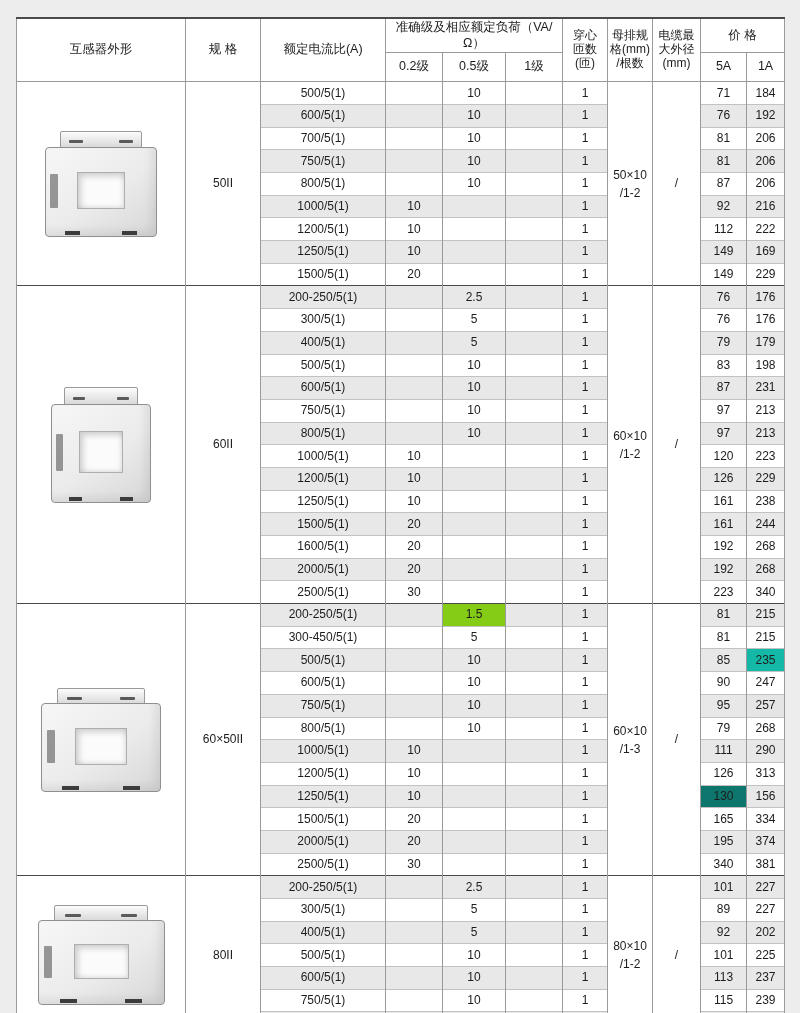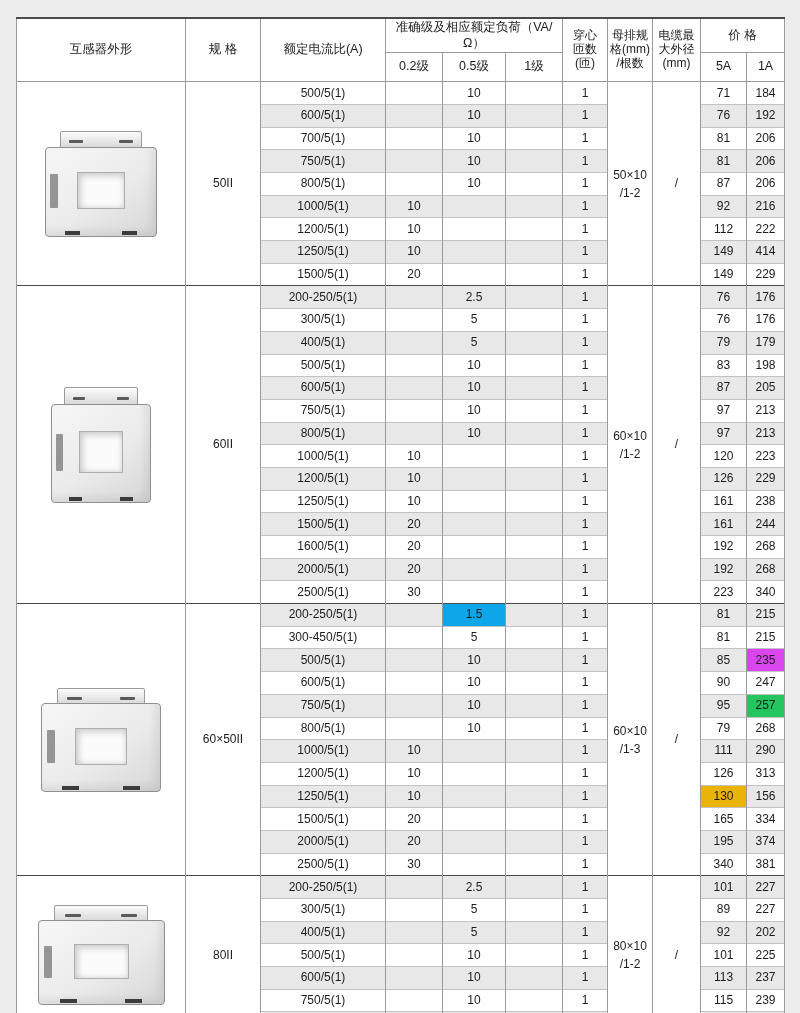--- a/index.html
+++ b/index.html
@@ -208,21 +208,21 @@
           <td>112</td>
           <td>222</td>
         </tr>
         <tr>
           <td style="background: rgb(232, 232, 232);">1250/5(1)</td>
           <td style="background: rgb(232, 232, 232);">10</td>
           <td style="background: rgb(232, 232, 232);"></td>
           <td style="background: rgb(232, 232, 232);"></td>
           <td style="background: rgb(232, 232, 232);">1</td>
           <td style="background: rgb(232, 232, 232);">149</td>
-          <td style="background: rgb(232, 232, 232);">414</td>
+          <td style="background: rgb(232, 232, 232);">169</td>
         </tr>
         <tr>
           <td>1500/5(1)</td>
           <td>20</td>
           <td></td>
           <td></td>
           <td>1</td>
           <td>149</td>
           <td>229</td>
         </tr>
@@ -280,21 +280,21 @@
           <td>83</td>
           <td>198</td>
         </tr>
         <tr>
           <td style="background: rgb(232, 232, 232);">600/5(1)</td>
           <td style="background: rgb(232, 232, 232);"></td>
           <td style="background: rgb(232, 232, 232);">10</td>
           <td style="background: rgb(232, 232, 232);"></td>
           <td style="background: rgb(232, 232, 232);">1</td>
           <td style="background: rgb(232, 232, 232);">87</td>
-          <td style="background: rgb(232, 232, 232);">205</td>
+          <td style="background: rgb(232, 232, 232);">231</td>
         </tr>
         <tr>
           <td>750/5(1)</td>
           <td></td>
           <td>10</td>
           <td></td>
           <td>1</td>
           <td>97</td>
           <td>213</td>
         </tr>
@@ -381,21 +381,21 @@
                 <div class="ct-label"></div>
                 <div class="ct-win"></div>
                 <div class="ct-foot f1"></div>
                 <div class="ct-foot f2"></div>
               </div>
             </div>
           </td>
           <td rowspan="12" class="merged">60×50II</td>
           <td style="background: rgb(232, 232, 232);">200-250/5(1)</td>
           <td style="background: rgb(232, 232, 232);"></td>
-          <td style="background: #0ea5e9;">1.5</td>
+          <td style="background: #84cc16;">1.5</td>
           <td style="background: rgb(232, 232, 232);"></td>
           <td style="background: rgb(232, 232, 232);">1</td>
           <td rowspan="12" class="merged pre">60×10
 /1-3</td>
           <td rowspan="12" class="merged">/</td>
           <td style="background: rgb(232, 232, 232);">81</td>
           <td style="background: rgb(232, 232, 232);">215</td>
         </tr>
         <tr>
           <td>300-450/5(1)</td>
@@ -406,39 +406,39 @@
           <td>81</td>
           <td>215</td>
         </tr>
         <tr>
           <td style="background: rgb(232, 232, 232);">500/5(1)</td>
           <td style="background: rgb(232, 232, 232);"></td>
           <td style="background: rgb(232, 232, 232);">10</td>
           <td style="background: rgb(232, 232, 232);"></td>
           <td style="background: rgb(232, 232, 232);">1</td>
           <td style="background: rgb(232, 232, 232);">85</td>
-          <td style="background: #d946ef;">235</td>
+          <td style="background: #14b8a6;">235</td>
         </tr>
         <tr>
           <td>600/5(1)</td>
           <td></td>
           <td>10</td>
           <td></td>
           <td>1</td>
           <td>90</td>
           <td>247</td>
         </tr>
         <tr>
           <td style="background: rgb(232, 232, 232);">750/5(1)</td>
           <td style="background: rgb(232, 232, 232);"></td>
           <td style="background: rgb(232, 232, 232);">10</td>
           <td style="background: rgb(232, 232, 232);"></td>
           <td style="background: rgb(232, 232, 232);">1</td>
           <td style="background: rgb(232, 232, 232);">95</td>
-          <td style="background: #22c55e;">257</td>
+          <td style="background: #e5e5e5;">257</td>
         </tr>
         <tr>
           <td>800/5(1)</td>
           <td></td>
           <td>10</td>
           <td></td>
           <td>1</td>
           <td>79</td>
           <td>268</td>
         </tr>
@@ -459,21 +459,21 @@
           <td>1</td>
           <td>126</td>
           <td>313</td>
         </tr>
         <tr>
           <td style="background: rgb(232, 232, 232);">1250/5(1)</td>
           <td style="background: rgb(232, 232, 232);">10</td>
           <td style="background: rgb(232, 232, 232);"></td>
           <td style="background: rgb(232, 232, 232);"></td>
           <td style="background: rgb(232, 232, 232);">1</td>
-          <td style="background: #eab308;">130</td>
+          <td style="background: #0f766e;">130</td>
           <td style="background: rgb(232, 232, 232);">156</td>
         </tr>
         <tr>
           <td>1500/5(1)</td>
           <td>20</td>
           <td></td>
           <td></td>
           <td>1</td>
           <td>165</td>
           <td>334</td>

